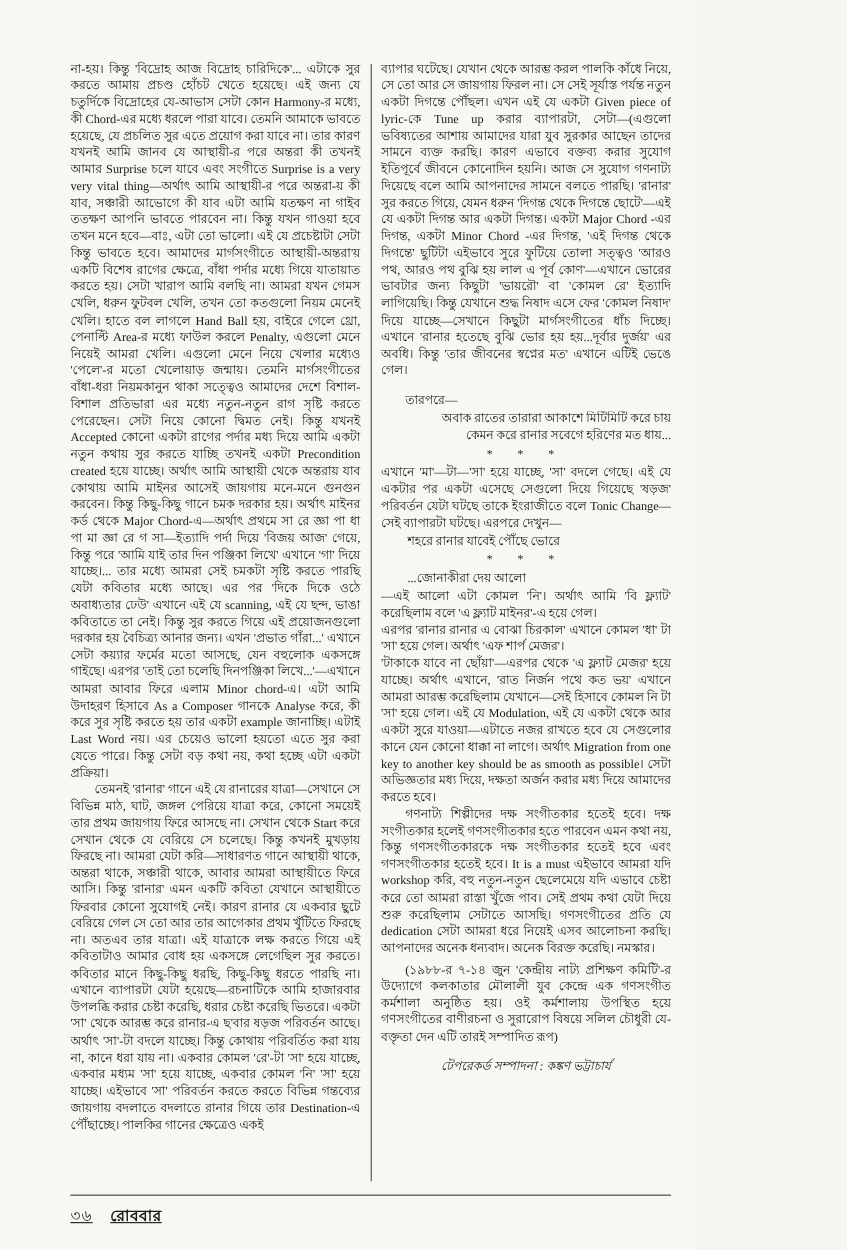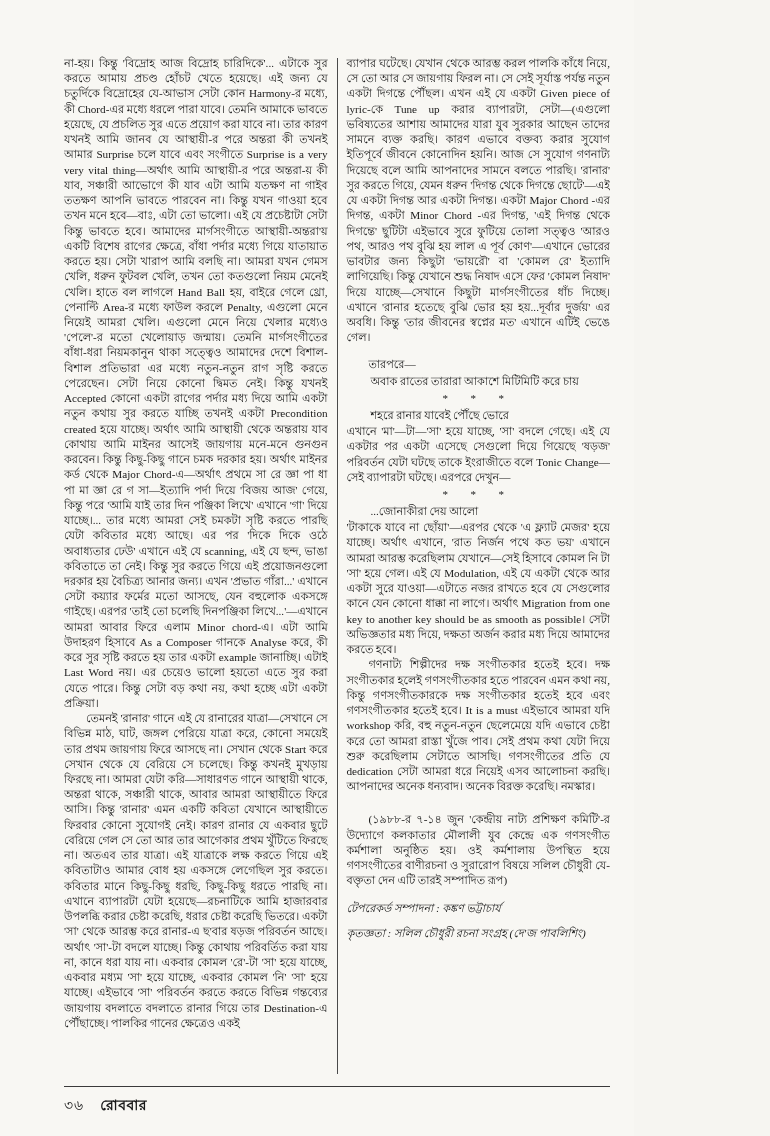--- a/index.html
+++ b/index.html
@@ -19,66 +19,68 @@
     width:331px;
     font-size:11.2px;line-height:1.36;
     text-align:justify;
     word-spacing:-0.2px;
   }
   .divider{width:1px;background:#4a4a4a;margin:2px 9px 0 9px;}
   .blk{margin:0;}
   .cont{text-indent:0;}
   .para{text-indent:22px;}
   .lead{text-indent:22px;margin-top:12px;}
-  .verse{padding-left:24px;text-align:left;margin:1px 0;font-family:Liberation Serif, serif;}
+  .verse{padding-left:24px;text-align:right;margin:1px 0;font-family:Liberation Serif, serif;}
   .verse div{white-space:nowrap;overflow:hidden;}
   .line{padding-left:24px;text-align:left;margin:1px 0;}
   .stars{text-align:center;letter-spacing:10px;margin:2px 0;font-size:11px;}
-  .note{text-indent:22px;margin-top:18px;}
-  .credits{margin-top:12px;text-align:left;font-style:italic;}
+  .note{text-indent:22px;margin-top:4px;}
+  .credits{margin-top:12px;text-align:center;font-style:italic;}
   .credits div{margin-top:2px;}
   .credits .gap{margin-top:10px;}
   .footer-rule{
     position:absolute;left:64px;right:24px;top:1086px;
     border-top:1px solid #3a3a3a;height:0;
   }
   .footer{
     position:absolute;left:64px;top:1094px;
-    font-size:14px;display:flex;align-items:flex-start;gap:16px;
+    font-size:14px;display:flex;align-items:flex-start;gap:16px;text-decoration:underline;
   }
   .footer .pg{letter-spacing:1px;}
   .footer .mag{font-weight:bold;letter-spacing:0.5px;}
 </style>
 </head>
 <body>
 
 <div class="page">
   <div class="content">
     <div class="col">
         <div class="blk cont">না-হয়। কিন্তু 'বিদ্রোহ আজ বিদ্রোহ চারিদিকে'... এটাকে সুর করতে আমায় প্রচণ্ড হোঁচট খেতে হয়েছে। এই জন্য যে চতুর্দিকে বিদ্রোহের যে-আভাস সেটা কোন Harmony-র মধ্যে, কী Chord-এর মধ্যে ধরলে পারা যাবে। তেমনি আমাকে ভাবতে হয়েছে, যে প্রচলিত সুর এতে প্রয়োগ করা যাবে না। তার কারণ যখনই আমি জানব যে আস্থায়ী-র পরে অন্তরা কী তখনই আমার Surprise চলে যাবে এবং সংগীতে Surprise is a very very vital thing—অর্থাৎ আমি আস্থায়ী-র পরে অন্তরা-য় কী যাব, সঞ্চারী আভোগে কী যাব এটা আমি যতক্ষণ না গাইব ততক্ষণ আপনি ভাবতে পারবেন না। কিন্তু যখন গাওয়া হবে তখন মনে হবে—বাঃ, এটা তো ভালো। এই যে প্রচেষ্টাটা সেটা কিন্তু ভাবতে হবে। আমাদের মার্গসংগীতে আস্থায়ী-অন্তরা'য় একটি বিশেষ রাগের ক্ষেত্রে, বাঁধা পর্দার মধ্যে গিয়ে যাতায়াত করতে হয়। সেটা খারাপ আমি বলছি না। আমরা যখন গেমস খেলি, ধরুন ফুটবল খেলি, তখন তো কতগুলো নিয়ম মেনেই খেলি। হাতে বল লাগলে Hand Ball হয়, বাইরে গেলে থ্রো, পেনাল্টি Area-র মধ্যে ফাউল করলে Penalty, এগুলো মেনে নিয়েই আমরা খেলি। এগুলো মেনে নিয়ে খেলার মধ্যেও 'পেলে'-র মতো খেলোয়াড় জন্মায়। তেমনি মার্গসংগীতের বাঁধা-ধরা নিয়মকানুন থাকা সত্ত্বেও আমাদের দেশে বিশাল-বিশাল প্রতিভারা এর মধ্যে নতুন-নতুন রাগ সৃষ্টি করতে পেরেছেন। সেটা নিয়ে কোনো দ্বিমত নেই। কিন্তু যখনই Accepted কোনো একটা রাগের পর্দার মধ্য দিয়ে আমি একটা নতুন কথায় সুর করতে যাচ্ছি তখনই একটা Precondition created হয়ে যাচ্ছে। অর্থাৎ আমি আস্থায়ী থেকে অন্তরায় যাব কোথায় আমি মাইনর আসেই জায়গায় মনে-মনে গুনগুন করবেন। কিন্তু কিছু-কিছু গানে চমক দরকার হয়। অর্থাৎ মাইনর কর্ড থেকে Major Chord-এ—অর্থাৎ প্রথমে সা রে জ্ঞা পা ধা পা মা জ্ঞা রে গ সা—ইত্যাদি পর্দা দিয়ে 'বিজয় আজ' গেয়ে, কিন্তু পরে 'আমি যাই তার দিন পঞ্জিকা লিখে' এখানে 'গা' দিয়ে যাচ্ছে।... তার মধ্যে আমরা সেই চমকটা সৃষ্টি করতে পারছি যেটা কবিতার মধ্যে আছে। এর পর 'দিকে দিকে ওঠে অবাধ্যতার ঢেউ' এখানে এই যে scanning, এই যে ছন্দ, ভাঙা কবিতাতে তা নেই। কিন্তু সুর করতে গিয়ে এই প্রয়োজনগুলো দরকার হয় বৈচিত্র্য আনার জন্য। এখন 'প্রভাত গাঁরা...' এখানে সেটা কয়্যার ফর্মের মতো আসছে, যেন বহুলোক একসঙ্গে গাইছে। এরপর 'তাই তো চলেছি দিনপঞ্জিকা লিখে...'—এখানে আমরা আবার ফিরে এলাম Minor chord-এ। এটা আমি উদাহরণ হিসাবে As a Composer গানকে Analyse করে, কী করে সুর সৃষ্টি করতে হয় তার একটা example জানাচ্ছি। এটাই Last Word নয়। এর চেয়েও ভালো হয়তো এতে সুর করা যেতে পারে। কিন্তু সেটা বড় কথা নয়, কথা হচ্ছে এটা একটা প্রক্রিয়া।</div>
         <div class="blk para">তেমনই 'রানার' গানে এই যে রানারের যাত্রা—সেখানে সে বিভিন্ন মাঠ, ঘাট, জঙ্গল পেরিয়ে যাত্রা করে, কোনো সময়েই তার প্রথম জায়গায় ফিরে আসছে না। সেখান থেকে Start করে সেখান থেকে যে বেরিয়ে সে চলেছে। কিন্তু কখনই মুখড়ায় ফিরছে না। আমরা যেটা করি—সাধারণত গানে আস্থায়ী থাকে, অন্তরা থাকে, সঞ্চারী থাকে, আবার আমরা আস্থায়ীতে ফিরে আসি। কিন্তু 'রানার' এমন একটি কবিতা যেখানে আস্থায়ীতে ফিরবার কোনো সুযোগই নেই। কারণ রানার যে একবার ছুটে বেরিয়ে গেল সে তো আর তার আগেকার প্রথম খুঁটিতে ফিরছে না। অতএব তার যাত্রা। এই যাত্রাকে লক্ষ করতে গিয়ে এই কবিতাটাও আমার বোধ হয় একসঙ্গে লেগেছিল সুর করতে। কবিতার মানে কিছু-কিছু ধরছি, কিছু-কিছু ধরতে পারছি না। এখানে ব্যাপারটা যেটা হয়েছে—রচনাটিকে আমি হাজারবার উপলব্ধি করার চেষ্টা করেছি, ধরার চেষ্টা করেছি ভিতরে। একটা 'সা' থেকে আরম্ভ করে রানার-এ ছ'বার ষড়জ পরিবর্তন আছে। অর্থাৎ 'সা'-টা বদলে যাচ্ছে। কিন্তু কোথায় পরিবর্তিত করা যায় না, কানে ধরা যায় না। একবার কোমল 'রে'-টা 'সা' হয়ে যাচ্ছে, একবার মধ্যম 'সা' হয়ে যাচ্ছে, একবার কোমল 'নি' 'সা' হয়ে যাচ্ছে। এইভাবে 'সা' পরিবর্তন করতে করতে বিভিন্ন গন্তব্যের জায়গায় বদলাতে বদলাতে রানার গিয়ে তার Destination-এ পৌঁছাচ্ছে। পালকির গানের ক্ষেত্রেও একই</div>
       </div>
     <div class="divider"></div>
     <div class="col">
         <div class="blk cont">ব্যাপার ঘটেছে। যেখান থেকে আরম্ভ করল পালকি কাঁধে নিয়ে, সে তো আর সে জায়গায় ফিরল না। সে সেই সূর্যাস্ত পর্যন্ত নতুন একটা দিগন্তে পৌঁছল। এখন এই যে একটা Given piece of lyric-কে Tune up করার ব্যাপারটা, সেটা—(এগুলো ভবিষ্যতের আশায় আমাদের যারা যুব সুরকার আছেন তাদের সামনে ব্যক্ত করছি। কারণ এভাবে বক্তব্য করার সুযোগ ইতিপূর্বে জীবনে কোনোদিন হয়নি। আজ সে সুযোগ গণনাট্য দিয়েছে বলে আমি আপনাদের সামনে বলতে পারছি। 'রানার' সুর করতে গিয়ে, যেমন ধরুন 'দিগন্ত থেকে দিগন্তে ছোটে'—এই যে একটা দিগন্ত আর একটা দিগন্ত। একটা Major Chord -এর দিগন্ত, একটা Minor Chord -এর দিগন্ত, 'এই দিগন্ত থেকে দিগন্তে' ছুটিটা এইভাবে সুরে ফুটিয়ে তোলা সত্ত্বও 'আরও পথ, আরও পথ বুঝি হয় লাল এ পূর্ব কোণ'—এখানে ভোরের ভাবটার জন্য কিছুটা 'ভায়রৌ' বা 'কোমল রে' ইত্যাদি লাগিয়েছি। কিন্তু যেখানে শুদ্ধ নিষাদ এসে ফের 'কোমল নিষাদ' দিয়ে যাচ্ছে—সেখানে কিছুটা মার্গসংগীতের ধাঁচ দিচ্ছে। এখানে 'রানার হতেছে বুঝি ভোর হয় হয়...দূর্বার দুর্জয়' এর অবধি। কিন্তু 'তার জীবনের স্বপ্নের মত' এখানে এটিই ভেঙে গেল।</div>
         <div class="blk lead">তারপরে—</div>
         <div class="blk verse">
           <div>অবাক রাতের তারারা আকাশে মিটিমিটি করে চায়</div>
+          <div>কেমন করে রানার সবেগে হরিণের মত ধায়...</div>
         </div>
         <div class="blk stars">* * *</div>
+        <div class="blk cont">এখানে 'মা'—টা—'সা' হয়ে যাচ্ছে, 'সা' বদলে গেছে। এই যে একটার পর একটা এসেছে সেগুলো দিয়ে গিয়েছে 'ষড়জ' পরিবর্তন যেটা ঘটছে তাকে ইংরাজীতে বলে Tonic Change—সেই ব্যাপারটা ঘটছে। এরপরে দেখুন—</div>
         <div class="blk line">শহরে রানার যাবেই পৌঁছে ভোরে</div>
-        <div class="blk cont">এখানে 'মা'—টা—'সা' হয়ে যাচ্ছে, 'সা' বদলে গেছে। এই যে একটার পর একটা এসেছে সেগুলো দিয়ে গিয়েছে 'ষড়জ' পরিবর্তন যেটা ঘটছে তাকে ইংরাজীতে বলে Tonic Change—সেই ব্যাপারটা ঘটছে। এরপরে দেখুন—</div>
         <div class="blk stars">* * *</div>
         <div class="blk line">...জোনাকীরা দেয় আলো</div>
+        <div class="blk cont">—এই আলো এটা কোমল 'নি'। অর্থাৎ আমি 'বি ফ্ল্যাট' করেছিলাম বলে 'এ ফ্ল্যাট মাইনর'-এ হয়ে গেল।</div>
+        <div class="blk cont">এরপর 'রানার রানার এ বোঝা চিরকাল' এখানে কোমল 'ধা' টা 'সা' হয়ে গেল। অর্থাৎ 'এফ শার্প মেজর'।</div>
         <div class="blk cont">'টাকাকে যাবে না ছোঁয়া'—এরপর থেকে 'এ ফ্ল্যাট মেজর' হয়ে যাচ্ছে। অর্থাৎ এখানে, 'রাত নির্জন পথে কত ভয়' এখানে আমরা আরম্ভ করেছিলাম যেখানে—সেই হিসাবে কোমল নি টা 'সা' হয়ে গেল। এই যে Modulation, এই যে একটা থেকে আর একটা সুরে যাওয়া—এটাতে নজর রাখতে হবে যে সেগুলোর কানে যেন কোনো ধাক্কা না লাগে। অর্থাৎ Migration from one key to another key should be as smooth as possible। সেটা অভিজ্ঞতার মধ্য দিয়ে, দক্ষতা অর্জন করার মধ্য দিয়ে আমাদের করতে হবে।</div>
         <div class="blk para">গণনাট্য শিল্পীদের দক্ষ সংগীতকার হতেই হবে। দক্ষ সংগীতকার হলেই গণসংগীতকার হতে পারবেন এমন কথা নয়, কিন্তু গণসংগীতকারকে দক্ষ সংগীতকার হতেই হবে এবং গণসংগীতকার হতেই হবে। It is a must এইভাবে আমরা যদি workshop করি, বহু নতুন-নতুন ছেলেমেয়ে যদি এভাবে চেষ্টা করে তো আমরা রাস্তা খুঁজে পাব। সেই প্রথম কথা যেটা দিয়ে শুরু করেছিলাম সেটাতে আসছি। গণসংগীতের প্রতি যে dedication সেটা আমরা ধরে নিয়েই এসব আলোচনা করছি। আপনাদের অনেক ধন্যবাদ। অনেক বিরক্ত করেছি। নমস্কার।</div>
         <div class="blk note">(১৯৮৮-র ৭-১৪ জুন 'কেন্দ্রীয় নাট্য প্রশিক্ষণ কমিটি'-র উদ্যোগে কলকাতার মৌলালী যুব কেন্দ্রে এক গণসংগীত কর্মশালা অনুষ্ঠিত হয়। ওই কর্মশালায় উপস্থিত হয়ে গণসংগীতের বাণীরচনা ও সুরারোপ বিষয়ে সলিল চৌধুরী যে-বক্তৃতা দেন এটি তারই সম্পাদিত রূপ)</div>
         <div class="blk credits">
           <div>টেপরেকর্ড সম্পাদনা : কঙ্কণ ভট্টাচার্য</div>
-          <div class="gap">কৃতজ্ঞতা : সলিল চৌধুরী রচনা সংগ্রহ (দে'জ পাবলিশিং)</div>
         </div>
       </div>
   </div>
 
   <div class="footer-rule"></div>
 
   <div class="footer">
     <span class="pg">৩৬</span>
     <span class="mag">রোববার</span>
   </div>

